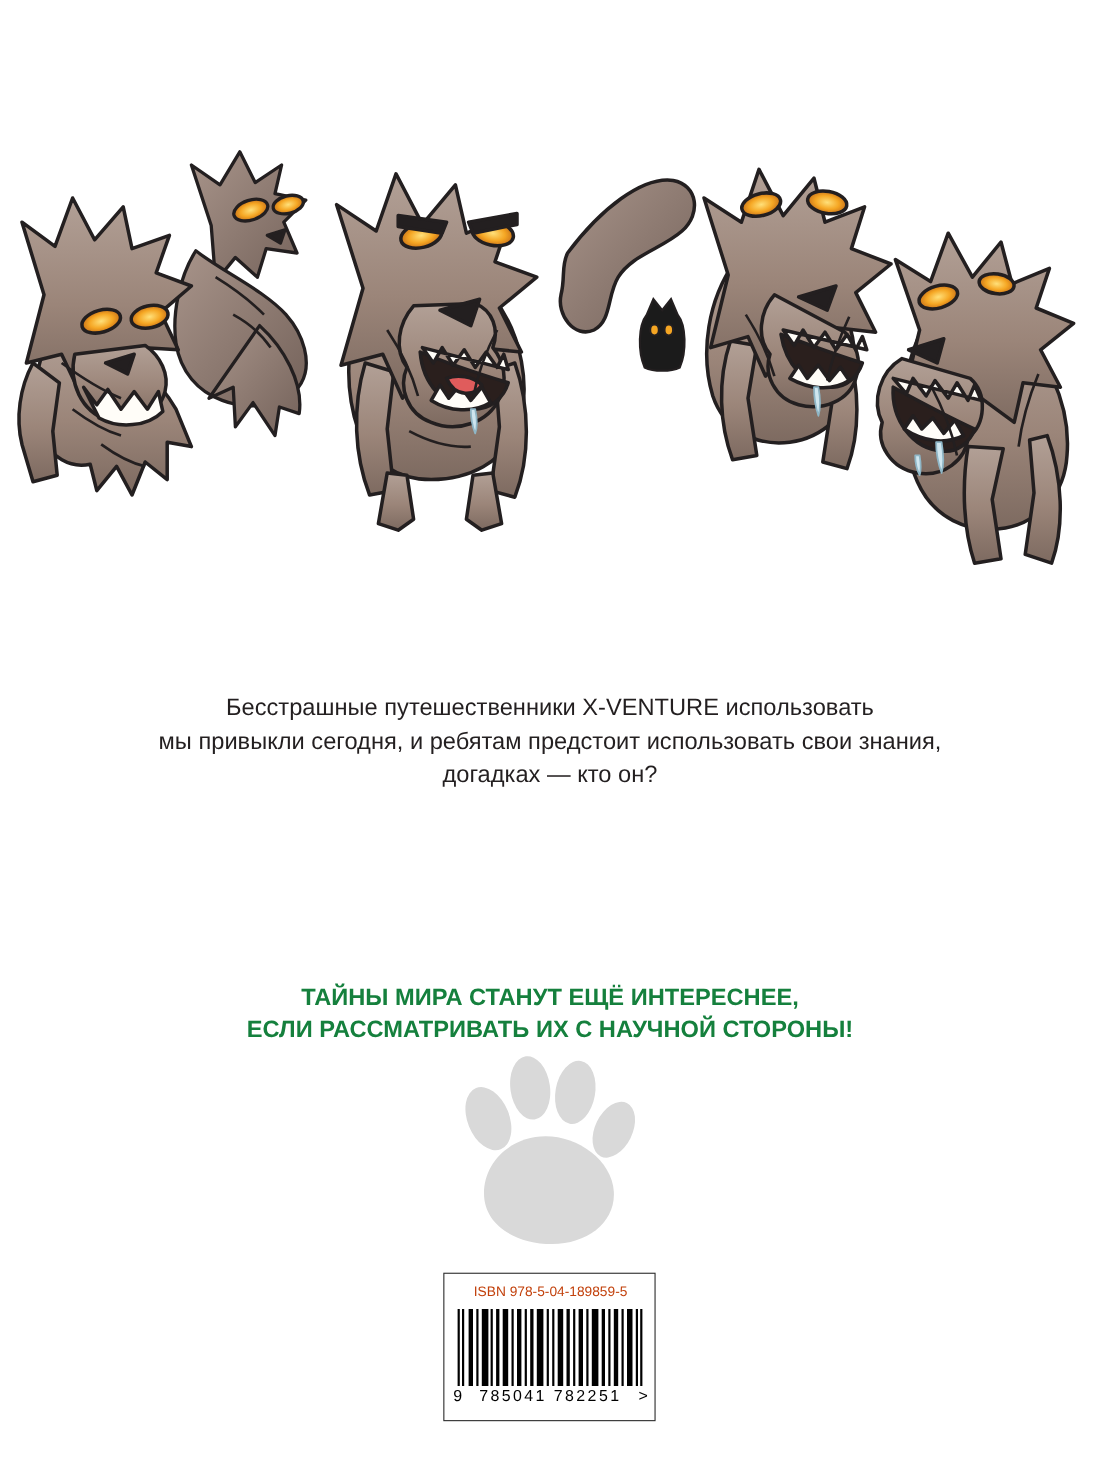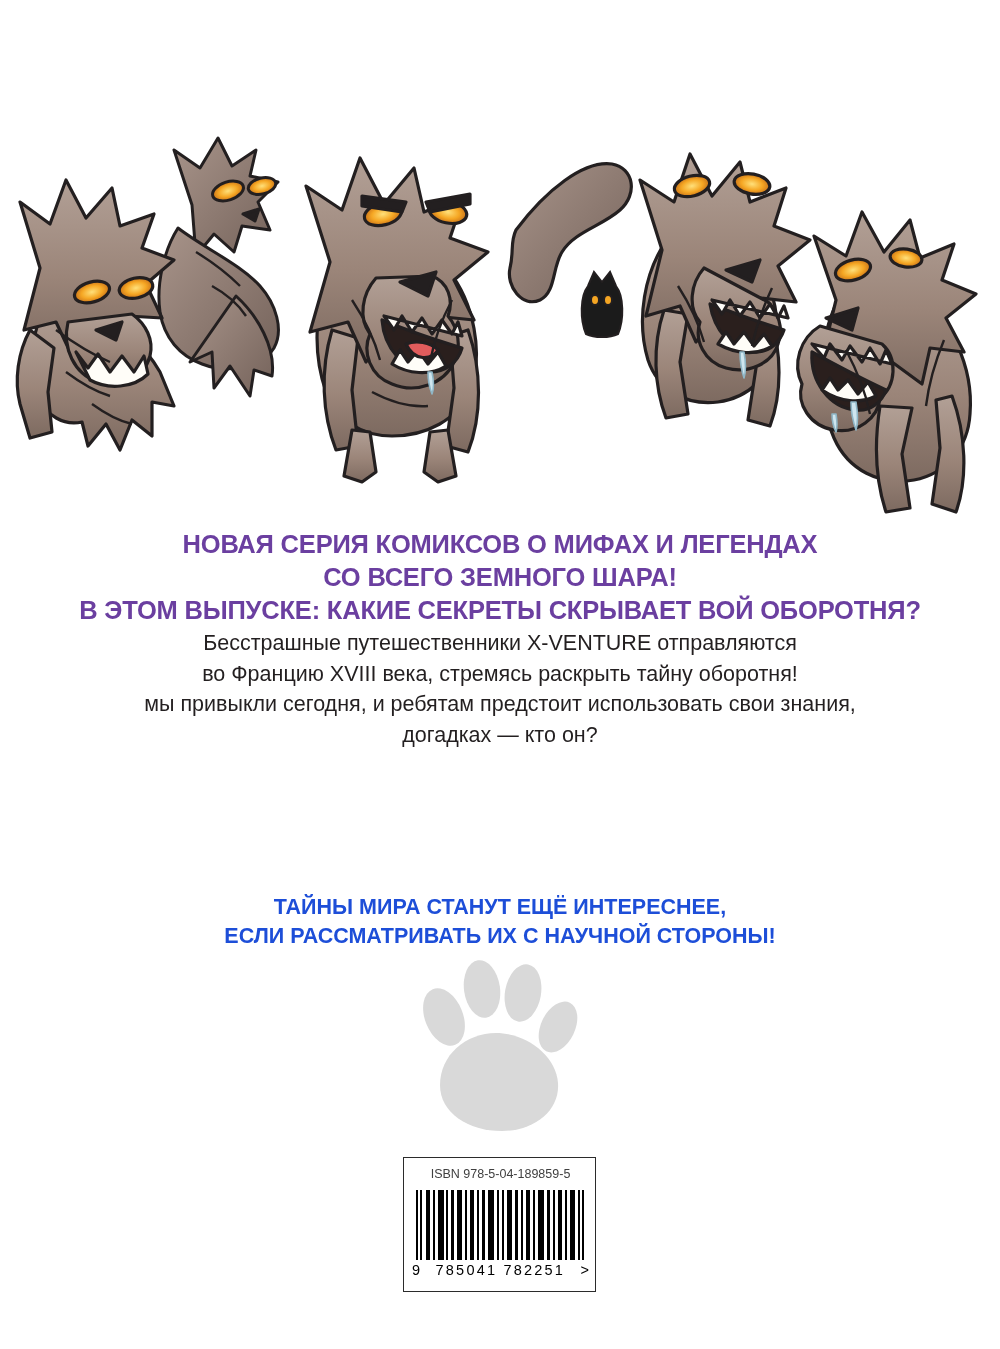--- a/index.html
+++ b/index.html
@@ -59,21 +59,21 @@
   }
   .blurb div { white-space: nowrap; }
 
   
   .tagline {
     position: absolute;
     left: 70px;
     top: 893px;
     width: 860px;
     text-align: center;
-    color: #1d4ed8;
+    color: #15803d;
     font-weight: bold;
     font-size: 21.5px;
     line-height: 1.33;
   }
   .tagline div { white-space: nowrap; }
 
   
   .paw {
     position: absolute;
     left: 400px;
@@ -93,21 +93,21 @@
     border: 1px solid #2b2b2b;
     box-sizing: border-box;
   }
   .isbn-text {
     position: absolute;
     left: 0;
     top: 9px;
     width: 193px;
     text-align: center;
     font-size: 12.5px;
-    color: #404040;
+    color: #c2410c;
     font-family: "Liberation Sans", sans-serif;
   }
   .bars {
     position: absolute;
     left: 12px;
     top: 32px;
     width: 168px;
     height: 70px;
   }
   .bars i {
@@ -260,29 +260,23 @@
         <ellipse cx="853" cy="270" rx="18" ry="10" fill="url(#eyeGlow)" transform="rotate(-16 853 270)"></ellipse>
         <ellipse cx="906" cy="258" rx="16" ry="9" fill="url(#eyeGlow)" transform="rotate(8 906 258)"></ellipse>
         <path fill="none" stroke="#231f20" stroke-width="2.4" d="M846 350 q18 34 24 64"></path>
         <path fill="none" stroke="#231f20" stroke-width="2.4" d="M944 340 q-14 34 -18 66"></path>
         <path fill="#cfe6ef" stroke="#8fb6c6" stroke-width="1.6" d="M856 402 q3 18 0 28 q-5 -14 -5 -28z"></path>
         <path fill="#cfe6ef" stroke="#8fb6c6" stroke-width="1.6" d="M836 414 q2 12 0 18 q-4 -8 -4 -18z"></path>
       </g>
     </svg>
   </div>
 
-  <div class="headline">
-    <div>НОВАЯ СЕРИЯ КОМИКСОВ О МИФАХ И ЛЕГЕНДАХ</div>
-    <div>СО ВСЕГО ЗЕМНОГО ШАРА!</div>
-    <div>В ЭТОМ ВЫПУСКЕ: КАКИЕ СЕКРЕТЫ СКРЫВАЕТ ВОЙ ОБОРОТНЯ?</div>
-  </div>
 
   <div class="blurb">
-    <div>Бесстрашные путешественники X-VENTURE отправляются</div>
-    <div>во Францию XVIII века, стремясь раскрыть тайну оборотня!</div>
+    <div>Бесстрашные путешественники X-VENTURE использовать</div>
     <div>мы привыкли сегодня, и ребятам предстоит использовать свои знания,</div>
     <div>догадках — кто он?</div>
   </div>
 
   <div class="tagline">
     <div>ТАЙНЫ МИРА СТАНУТ ЕЩЁ ИНТЕРЕСНЕЕ,</div>
     <div>ЕСЛИ РАССМАТРИВАТЬ ИХ С НАУЧНОЙ СТОРОНЫ!</div>
   </div>
 
   <div class="paw">

